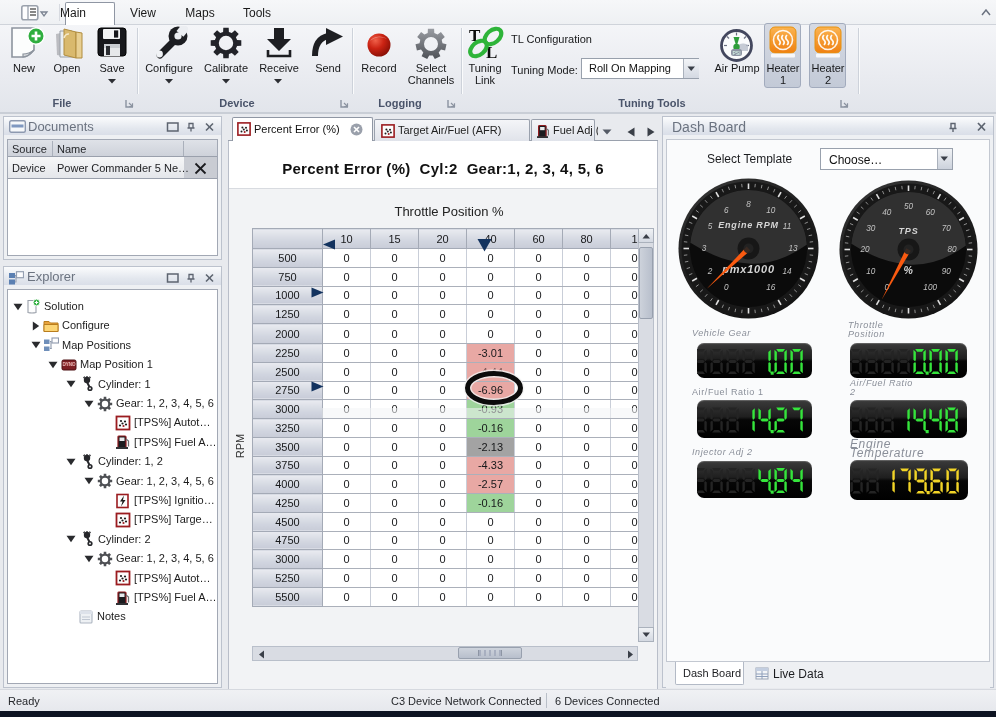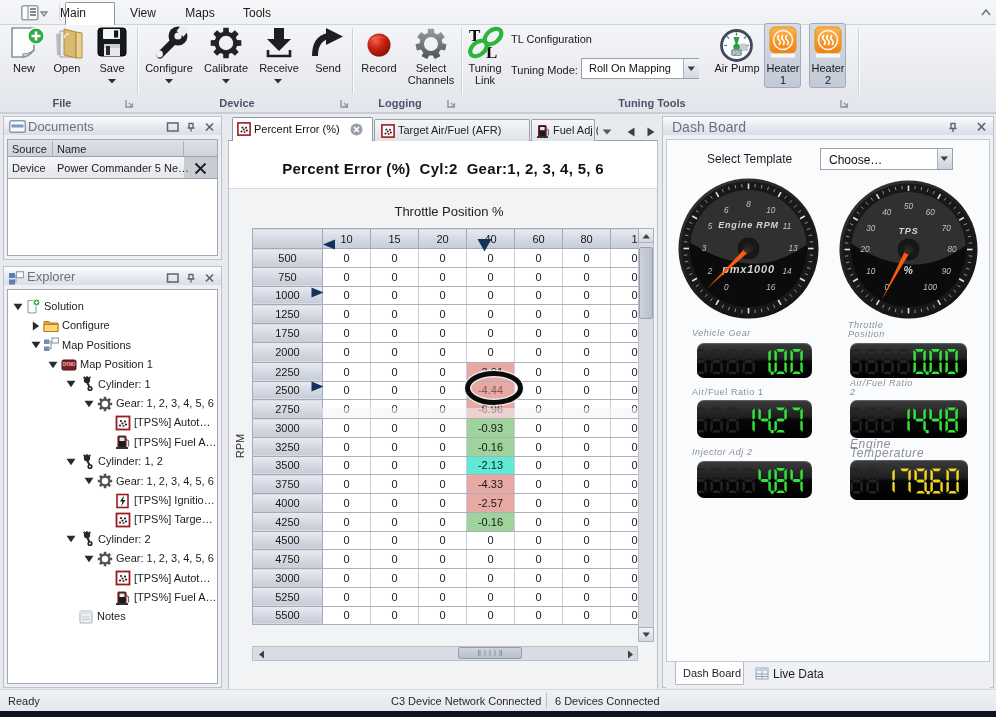--- a/index.html
+++ b/index.html
@@ -599,30 +599,20 @@
         <tr style="height:18.76px">
           <td class="hc">1250</td>
           <td style="background:#fff">0</td>
           <td style="background:#fff">0</td>
           <td style="background:#fff">0</td>
           <td style="background:#fff">0</td>
           <td style="background:#fff">0</td>
           <td style="background:#fff">0</td>
           <td style="background:#fff">0</td>
         </tr>
-        <tr style="height:18.76px">
-          <td class="hc">1750</td>
-          <td style="background:#fff">0</td>
-          <td style="background:#fff">0</td>
-          <td style="background:#fff">0</td>
-          <td style="background:#fff">0</td>
-          <td style="background:#fff">0</td>
-          <td style="background:#fff">0</td>
-          <td style="background:#fff">0</td>
-        </tr>
         <tr style="height:20px">
           <td class="hc">2000</td>
           <td style="background:#fff">0</td>
           <td style="background:#fff">0</td>
           <td style="background:#fff">0</td>
           <td style="background:#fff">0</td>
           <td style="background:#fff">0</td>
           <td style="background:#fff">0</td>
           <td style="background:#fff">0</td>
         </tr>
@@ -674,21 +664,21 @@
           <td style="background:#9ed49b;">-0.16</td>
           <td style="background:#fff">0</td>
           <td style="background:#fff">0</td>
           <td style="background:#fff">0</td>
         </tr>
         <tr style="height:18.76px">
           <td class="hc">3500</td>
           <td style="background:#fff">0</td>
           <td style="background:#fff">0</td>
           <td style="background:#fff">0</td>
-          <td style="background:#5eead4;">-2.13</td>
+          <td style="background:#a3a3a3;">-2.13</td>
           <td style="background:#fff">0</td>
           <td style="background:#fff">0</td>
           <td style="background:#fff">0</td>
         </tr>
         <tr style="height:18.76px">
           <td class="hc">3750</td>
           <td style="background:#fff">0</td>
           <td style="background:#fff">0</td>
           <td style="background:#fff">0</td>
           <td style="background:#e8a8a4;">-4.33</td>

